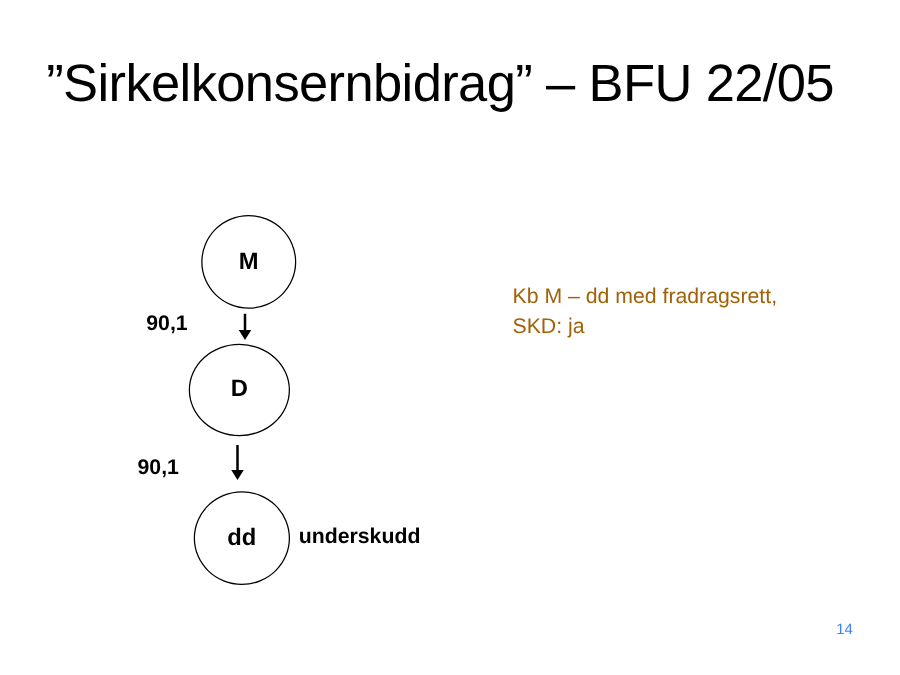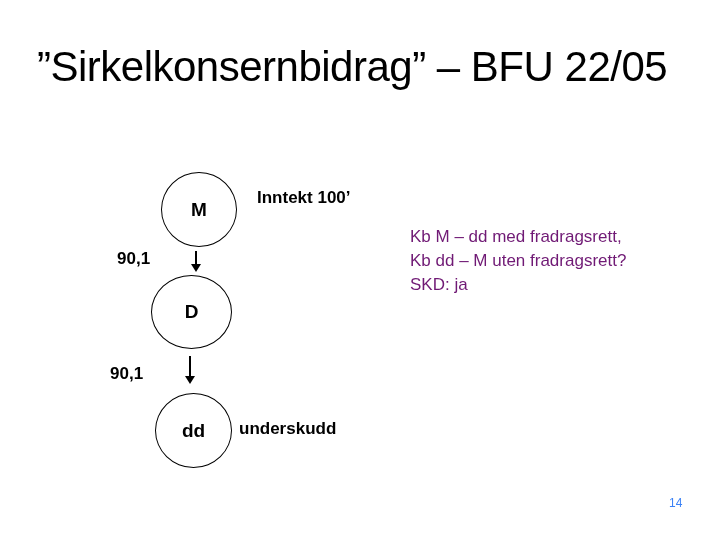--- a/index.html
+++ b/index.html
@@ -52,21 +52,21 @@
   #pct2       { left: 110px; top: 364px; }
   #underskudd { left: 239px; top: 419px; }
   .note {
     position: absolute;
     left: 410px;
     top: 225px;
     font-size: 17px;
     font-weight: 400;
     line-height: 24px;
     white-space: nowrap;
-    color: #701a75;
+    color: #a16207;
   }
   .arrow {
     position: absolute;
     width: 12px;
     display: flex;
     flex-direction: column;
     align-items: center;
   }
   .arrow .shaft { display: block; width: 2px; background: #000000; }
   .arrow .head {
@@ -91,21 +91,20 @@
 </head>
 <body>
 
 <div class="slide">
 
   <div class="title">”Sirkelkonsernbidrag” – BFU 22/05</div>
 
   <div class="node" id="node-m">
     <span>M</span>
   </div>
-  <div class="lbl" id="inntekt">Inntekt 100’</div>
 
   <div class="lbl" id="pct1">90,1</div>
   <div class="arrow" id="arrow1">
     <span class="shaft"></span>
     <span class="head"></span>
   </div>
 
   <div class="node" id="node-d">
     <span>D</span>
   </div>
@@ -116,19 +115,18 @@
     <span class="head"></span>
   </div>
 
   <div class="node" id="node-dd">
     <span>dd</span>
   </div>
   <div class="lbl" id="underskudd">underskudd</div>
 
   <div class="note">
     <div>Kb M – dd med fradragsrett,</div>
-    <div>Kb dd – M uten fradragsrett?</div>
     <div>SKD: ja</div>
   </div>
 
   <div class="pagenum">14</div>
 
 </div>
 
 </body></html>

